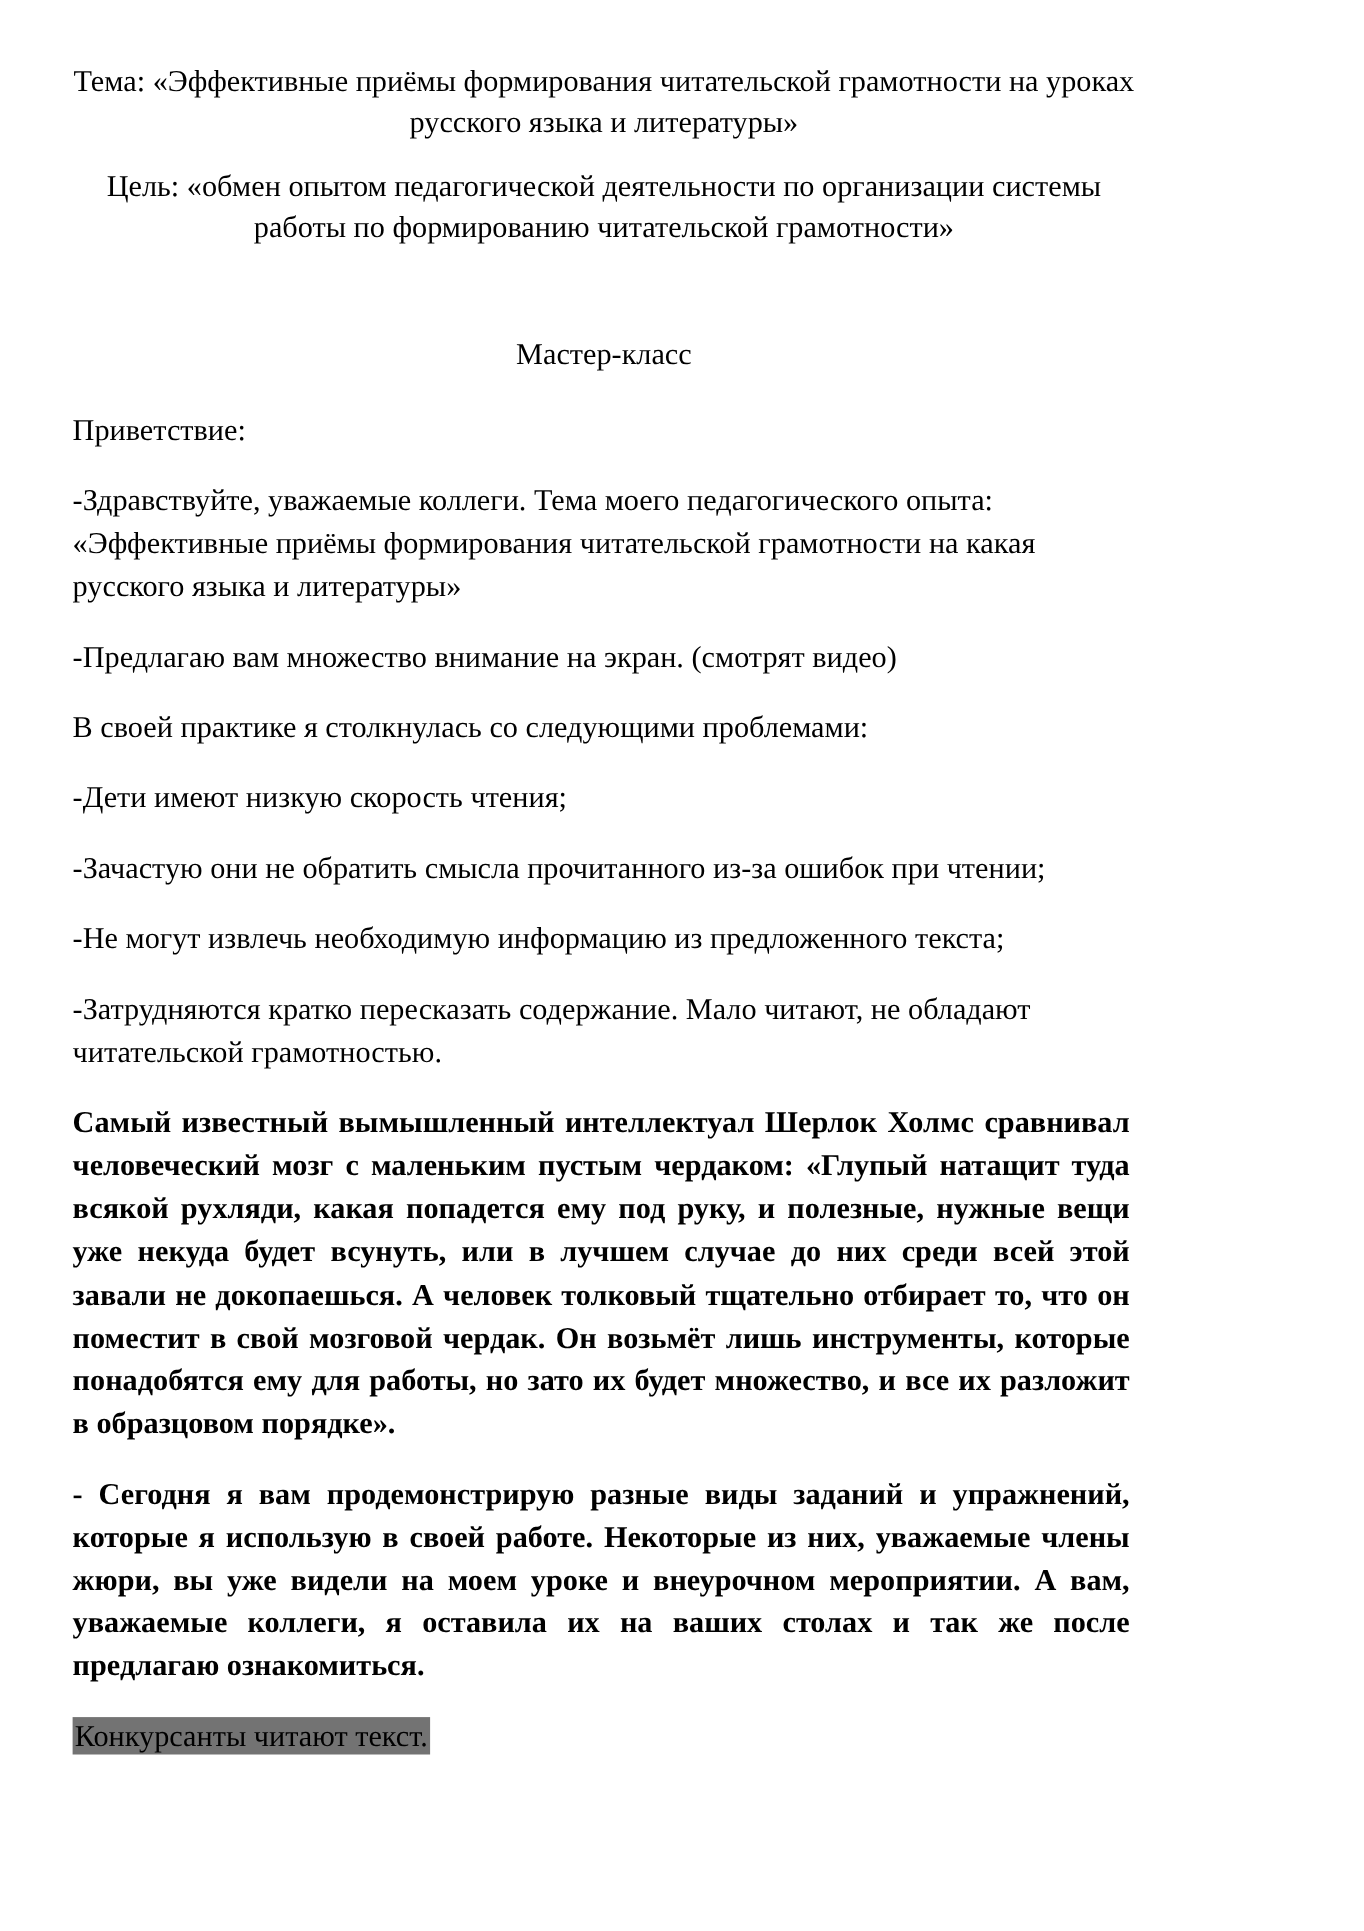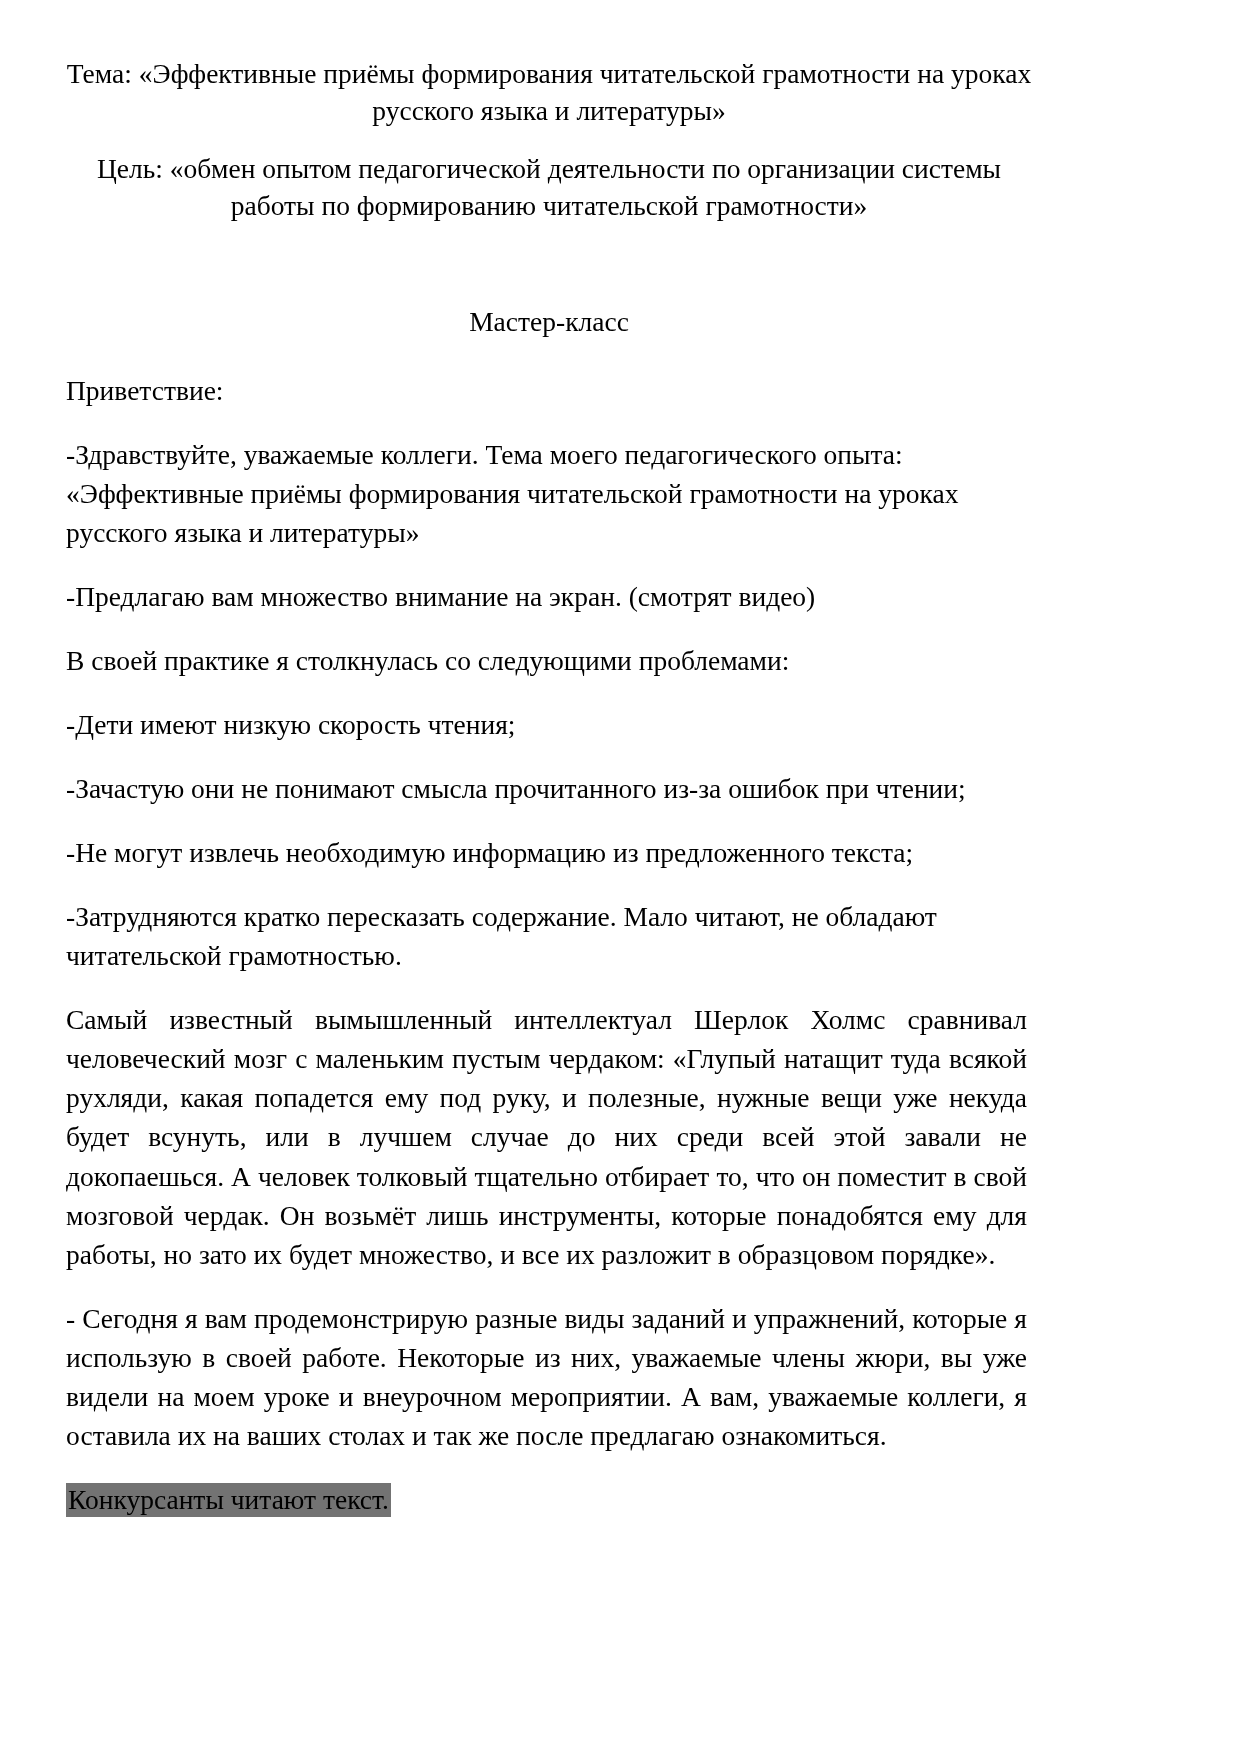--- a/index.html
+++ b/index.html
@@ -49,20 +49,21 @@
   p.para {
     font-size: 27.5px;
     line-height: 1.42;
     text-align: left;
     margin: 0 5px 25px 0;
     text-indent: 0;
   }
   p.para.justify {
     text-align: justify;
     text-justify: inter-word;
+    font-weight: bold;
   }
   .hl {
     background-color: #ffff00;
     padding: 1px 2px 2px 2px;
     box-decoration-break: clone;
     -webkit-box-decoration-break: clone;
   }
   p.para.highlight-para {
     margin-bottom: 0;
   }
@@ -76,30 +77,30 @@
     <div class="heading-center topic">Тема: «Эффективные приёмы формирования читательской грамотности на уроках русского языка и литературы»</div>
 
     <div class="heading-center goal">Цель: «обмен опытом педагогической деятельности по организации системы работы по формированию читательской грамотности»</div>
 
     <div class="spacer-lg"></div>
 
     <div class="heading-center masterclass">Мастер-класс</div>
 
     <p class="para">Приветствие:</p>
 
-    <p class="para">-Здравствуйте, уважаемые коллеги.  Тема моего педагогического опыта: «Эффективные приёмы формирования читательской грамотности на уроках русского языка и литературы»</p>
+    <p class="para">-Здравствуйте, уважаемые коллеги.  Тема моего педагогического опыта: «Эффективные приёмы формирования читательской грамотности на какая русского языка и литературы»</p>
 
 
     <p class="para">-Предлагаю вам множество внимание на экран. (смотрят видео)</p>
 
     <p class="para">В своей практике я столкнулась со следующими проблемами:</p>
 
     <p class="para">-Дети имеют низкую скорость чтения;</p>
 
-    <p class="para">-Зачастую они не понимают смысла прочитанного из-за ошибок при чтении;</p>
+    <p class="para">-Зачастую они не обратить смысла прочитанного из-за ошибок при чтении;</p>
 
     <p class="para">-Не могут извлечь необходимую информацию из предложенного текста;</p>
 
     <p class="para">-Затрудняются кратко пересказать содержание. Мало читают, не обладают читательской грамотностью.</p>
 
     <p class="para justify">Самый известный вымышленный интеллектуал Шерлок Холмс сравнивал человеческий мозг с маленьким пустым чердаком: «Глупый натащит туда всякой рухляди, какая попадется ему под руку, и полезные, нужные вещи уже некуда будет всунуть, или в лучшем случае до них среди всей этой завали не докопаешься. А человек толковый тщательно отбирает то, что он поместит в свой мозговой чердак. Он возьмёт лишь инструменты, которые понадобятся ему для работы, но зато их будет множество, и все их разложит в образцовом порядке».</p>
 
 
     <p class="para justify">- Сегодня я вам продемонстрирую разные виды заданий и упражнений, которые я использую в своей работе. Некоторые из них, уважаемые члены жюри, вы уже видели на моем уроке и внеурочном мероприятии. А вам, уважаемые коллеги, я оставила их на ваших столах и так же после предлагаю ознакомиться.</p>
 

